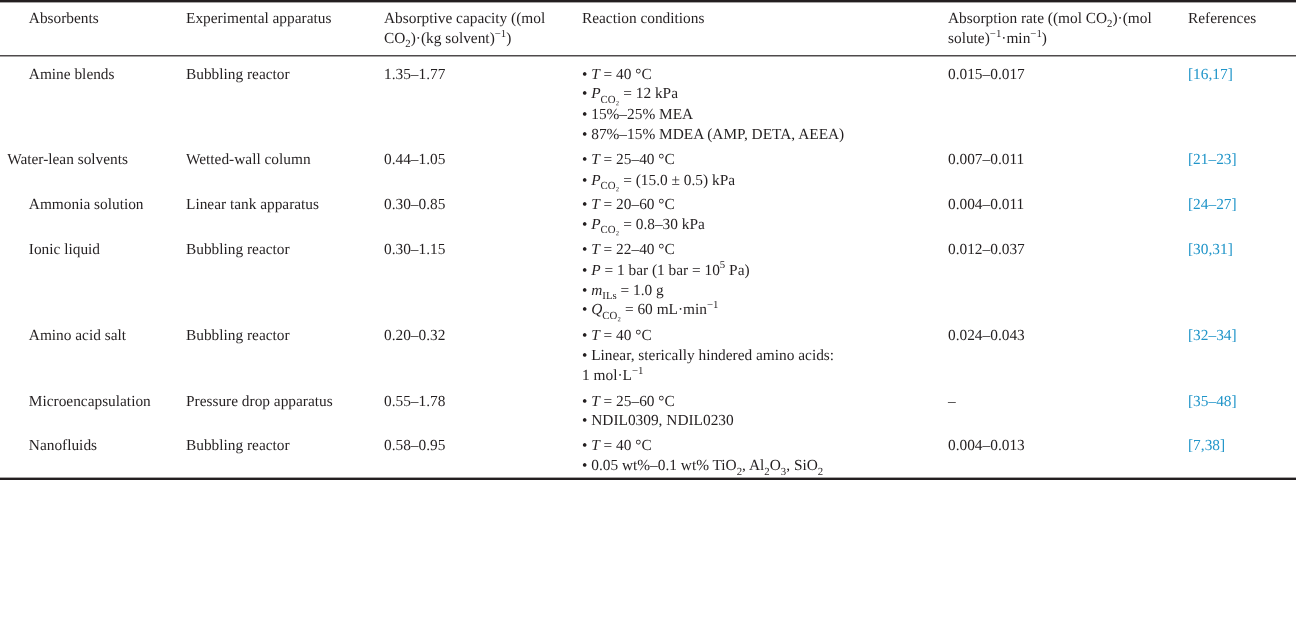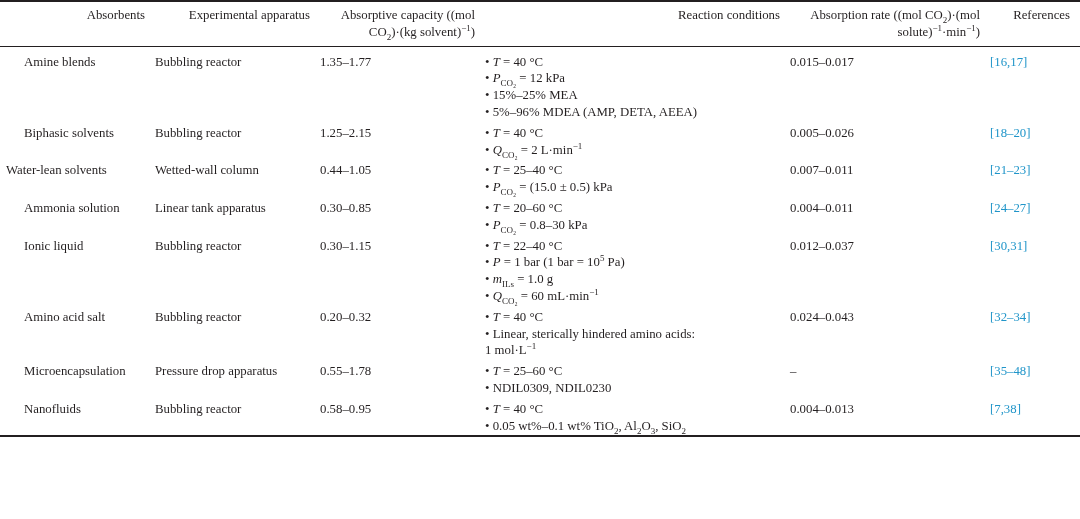--- a/index.html
+++ b/index.html
@@ -19,21 +19,21 @@
     line-height: 16.8px;
   }
   table.paper-table {
     width: 100%;
     border-collapse: collapse;
     table-layout: fixed;
     border-top: 2px solid var(--rule-color, #231f20);
     border-bottom: 2px solid var(--rule-color, #231f20);
   }
   thead th {
-    text-align: right;
+    text-align: left;
     font-weight: normal;
     vertical-align: top;
     padding: 5px 10px 5px 0;
     border-bottom: 1.6px solid var(--rule-color, #231f20);
   }
   tbody td {
     vertical-align: top;
     padding: 3px 10px 1px 0;
   }
   tbody tr:first-child td { padding-top: 7px; }
@@ -78,37 +78,26 @@
 
 
       <tr>
         <td class="c1">Amine blends</td>
         <td>Bubbling reactor</td>
         <td>1.35–1.77</td>
         <td>
           <div class="cond"><i>T</i> = 40 °C</div>
           <div class="cond"><i>P</i><sub>CO₂</sub> = 12 kPa</div>
           <div class="cond">15%–25% MEA</div>
-          <div class="cond">5%–96% MDEA (AMP, DETA, AEEA)</div>
+          <div class="cond">87%–15% MDEA (AMP, DETA, AEEA)</div>
         </td>
         <td>0.015–0.017</td>
         <td><a class="ref">[16,17]</a></td>
       </tr>
 
-      <tr>
-        <td class="c1">Biphasic solvents</td>
-        <td>Bubbling reactor</td>
-        <td>1.25–2.15</td>
-        <td>
-          <div class="cond"><i>T</i> = 40 °C</div>
-          <div class="cond"><i>Q</i><sub>CO₂</sub> = 2 L·min<sup>−1</sup></div>
-        </td>
-        <td>0.005–0.026</td>
-        <td><a class="ref">[18–20]</a></td>
-      </tr>
 
       <tr>
         <td class="c1 hang">Water-lean solvents</td>
         <td>Wetted-wall column</td>
         <td>0.44–1.05</td>
         <td>
           <div class="cond"><i>T</i> = 25–40 °C</div>
           <div class="cond"><i>P</i><sub>CO₂</sub> = (15.0 ± 0.5) kPa</div>
         </td>
         <td>0.007–0.011</td>

